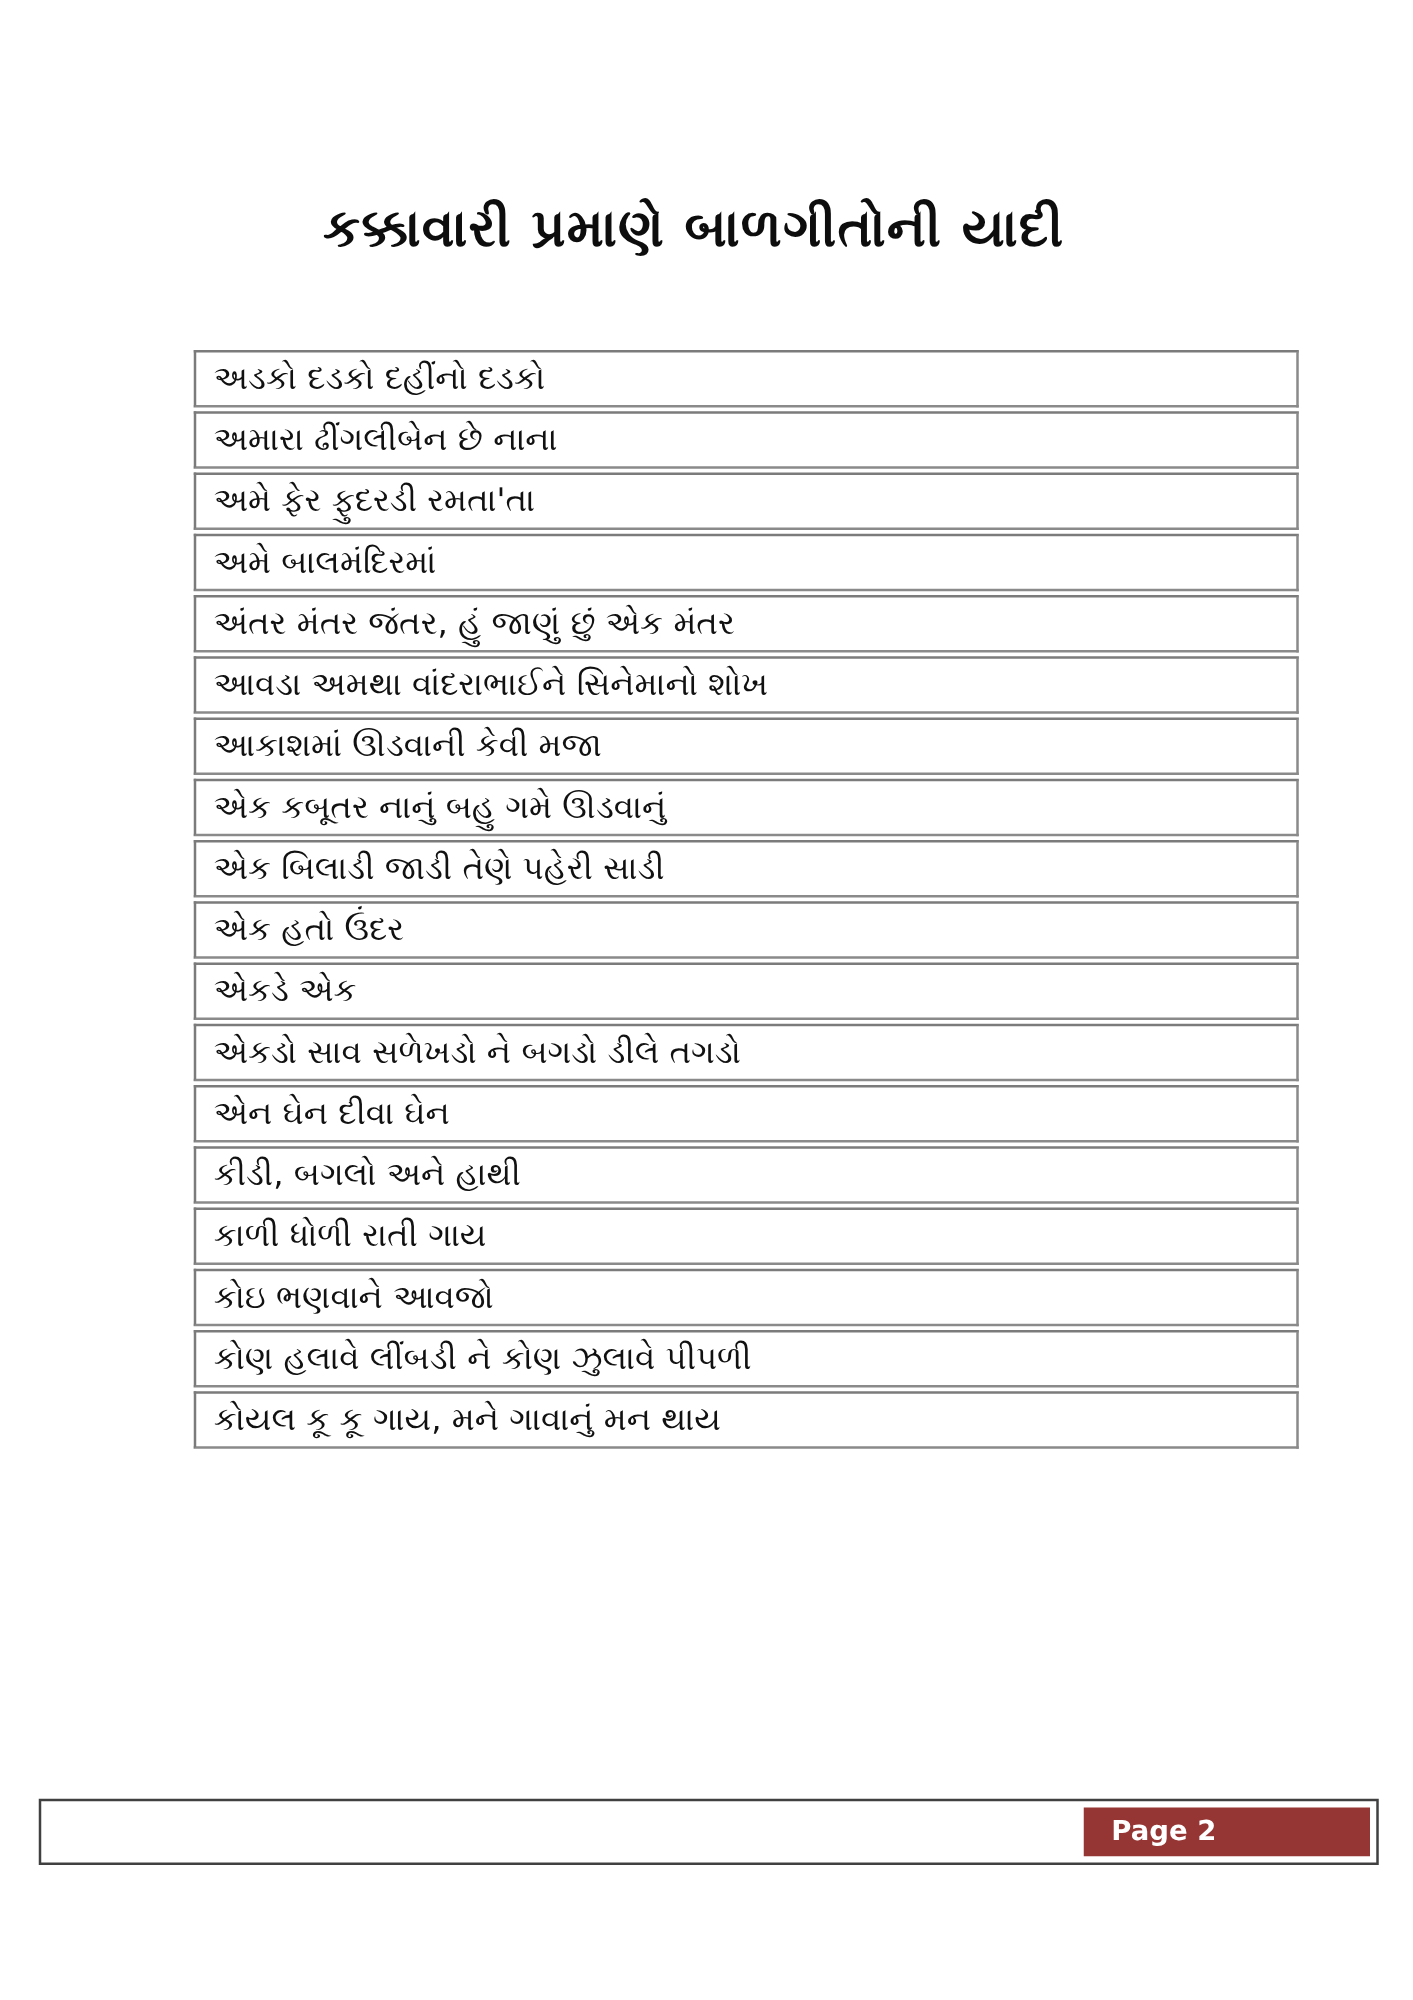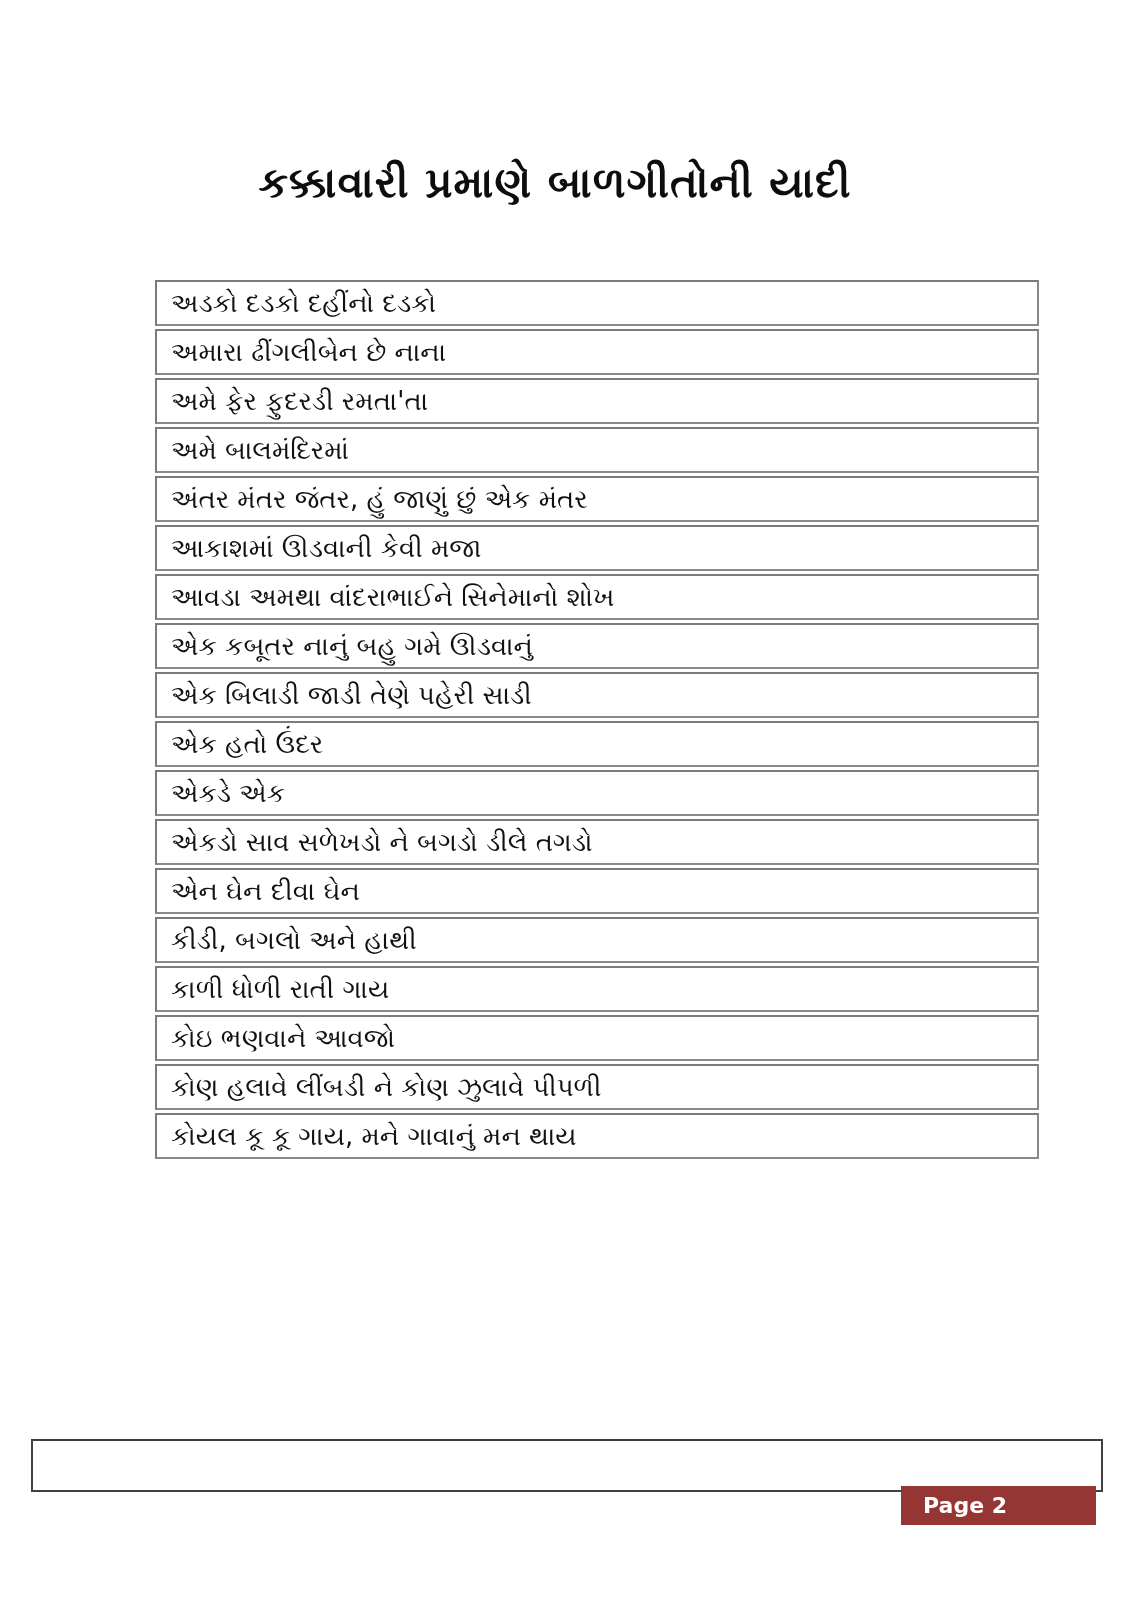--- a/index.html
+++ b/index.html
@@ -57,28 +57,27 @@
     top: 1439px;
     width: 1072px;
     height: 53px;
     border: 2px solid #404040;
     background: #ffffff;
   }
   .page-badge {
     position: absolute;
     top: 5px;
     right: 5px;
-    width: 195px;
+    width: 229px;
     height: 39px;
     background: #963634;
     display: flex;
     align-items: center;
     padding-left: 22px;
     box-sizing: border-box;
-    margin-top: 40px;
   }
   .page-badge-label {
     color: #ffffff;
     font-size: 22px;
     font-weight: bold;
   }
 </style>
 </head>
 <body>
 
@@ -94,24 +93,24 @@
   <div class="song-row">
       <span class="song-text">અમે ફેર ફુદરડી રમતા'તા</span>
     </div>
   <div class="song-row">
       <span class="song-text">અમે બાલમંદિરમાં</span>
     </div>
   <div class="song-row">
       <span class="song-text">અંતર મંતર જંતર, હું જાણું છું એક મંતર</span>
     </div>
   <div class="song-row">
-      <span class="song-text">આકાશમાં ઊડવાની કેવી મજા</span>
+      <span class="song-text">આવડા અમથા વાંદરાભાઈને સિનેમાનો શોખ</span>
     </div>
   <div class="song-row">
-      <span class="song-text">આવડા અમથા વાંદરાભાઈને સિનેમાનો શોખ</span>
+      <span class="song-text">આકાશમાં ઊડવાની કેવી મજા</span>
     </div>
   <div class="song-row">
       <span class="song-text">એક કબૂતર નાનું બહુ ગમે ઊડવાનું</span>
     </div>
   <div class="song-row">
       <span class="song-text">એક બિલાડી જાડી તેણે પહેરી સાડી</span>
     </div>
   <div class="song-row">
       <span class="song-text">એક હતો ઉંદર</span>
     </div>

